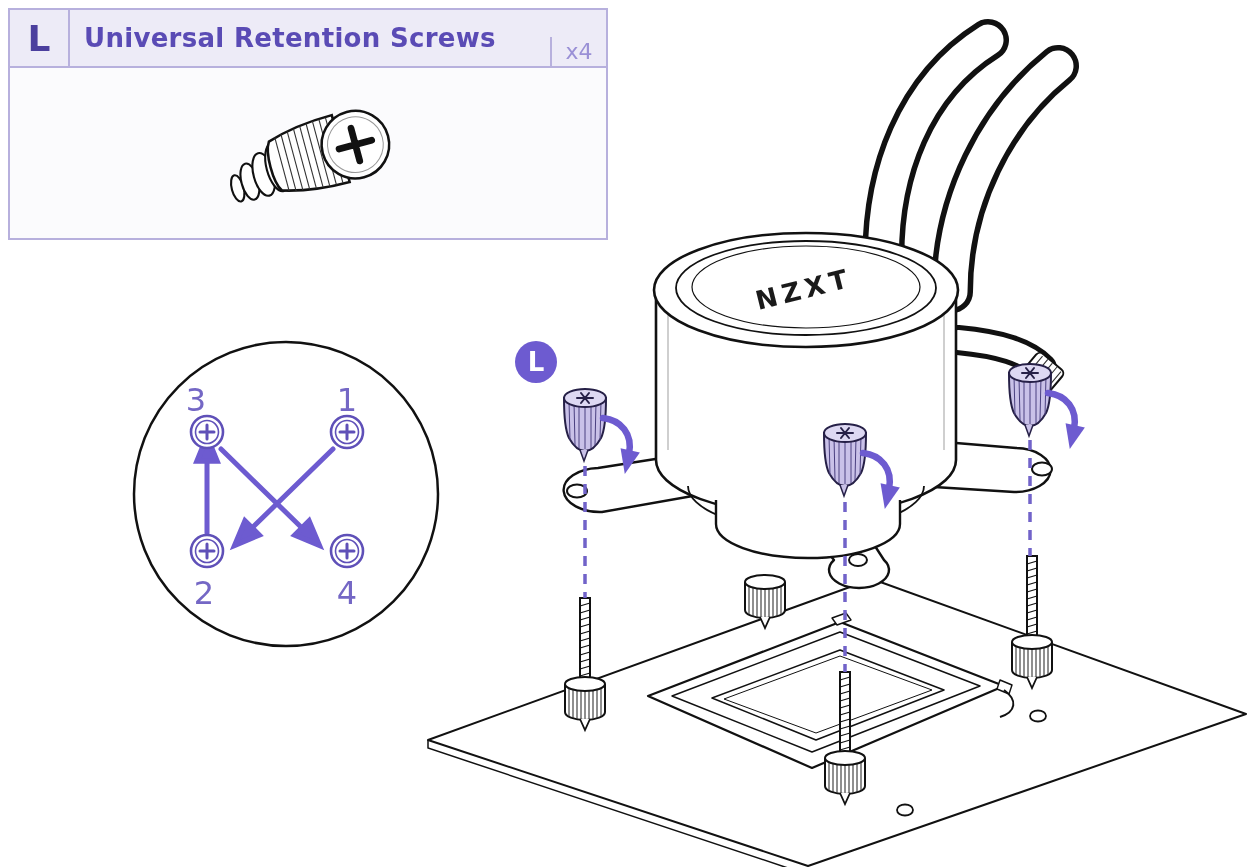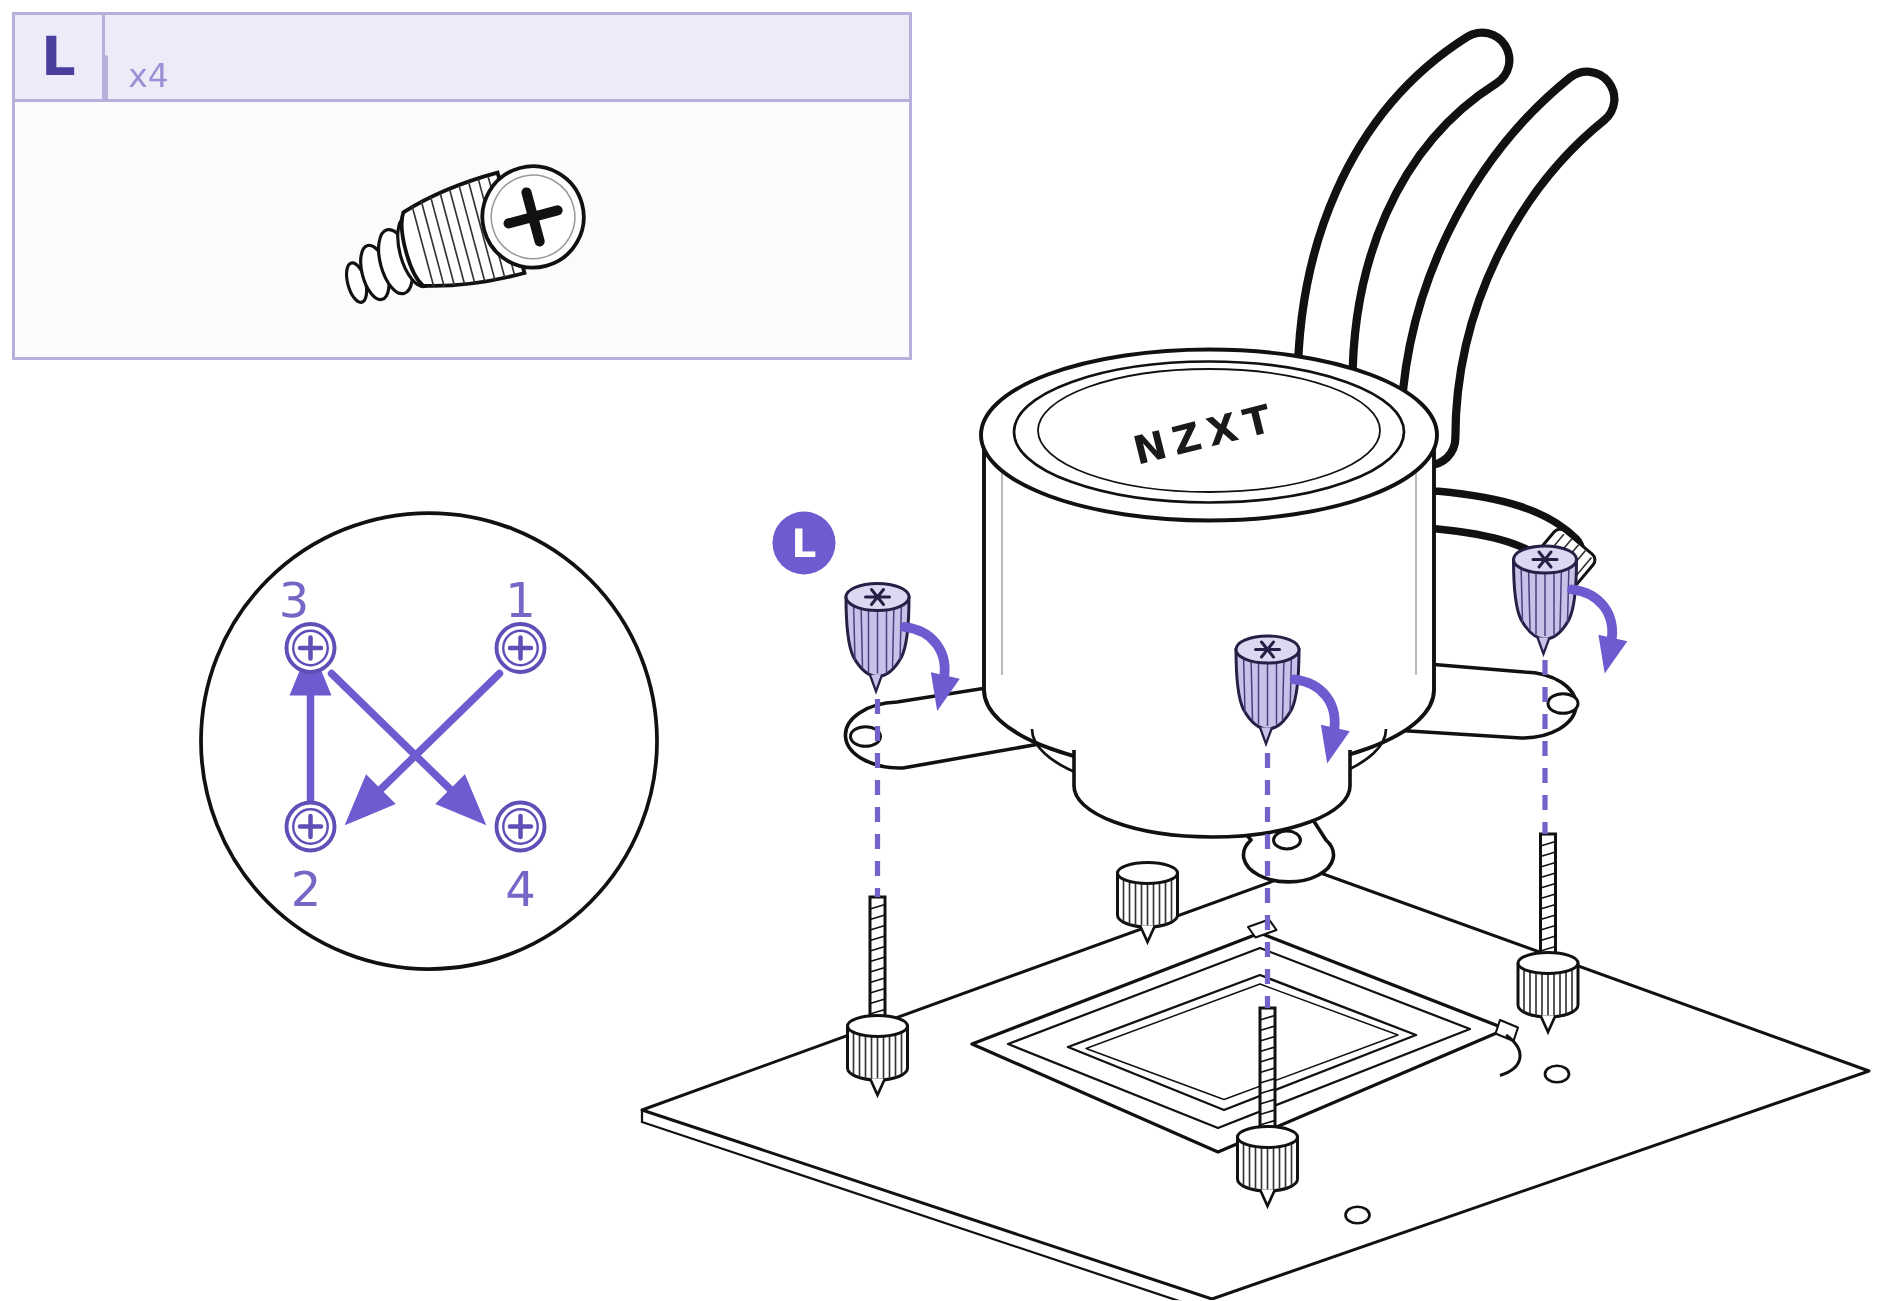--- a/index.html
+++ b/index.html
@@ -30,20 +30,21 @@
   text{font-family:"DejaVu Sans", sans-serif;}
 </style>
 </head>
 <body>
 
 <div class="canvas">
 
   <div class="parts-box">
     <div class="pb-header">
       <div class="pb-letter">L</div>
+      <div class="pb-title">Universal Retention Screws</div>
       <div class="pb-qty">x4</div>
     </div>
     <div class="pb-body">
 
       <svg width="600" height="166" viewBox="0 0 600 166">
         <g transform="translate(305,86) rotate(-15) scale(0.85)" stroke="#111" fill="#ffffff">
 
           <ellipse cx="-96" cy="14" rx="7" ry="16" stroke-width="2.5"></ellipse>
           <ellipse cx="-80" cy="10" rx="10" ry="22" stroke-width="2.5"></ellipse>
           <ellipse cx="-62" cy="6" rx="12" ry="26" stroke-width="2.5"></ellipse>

